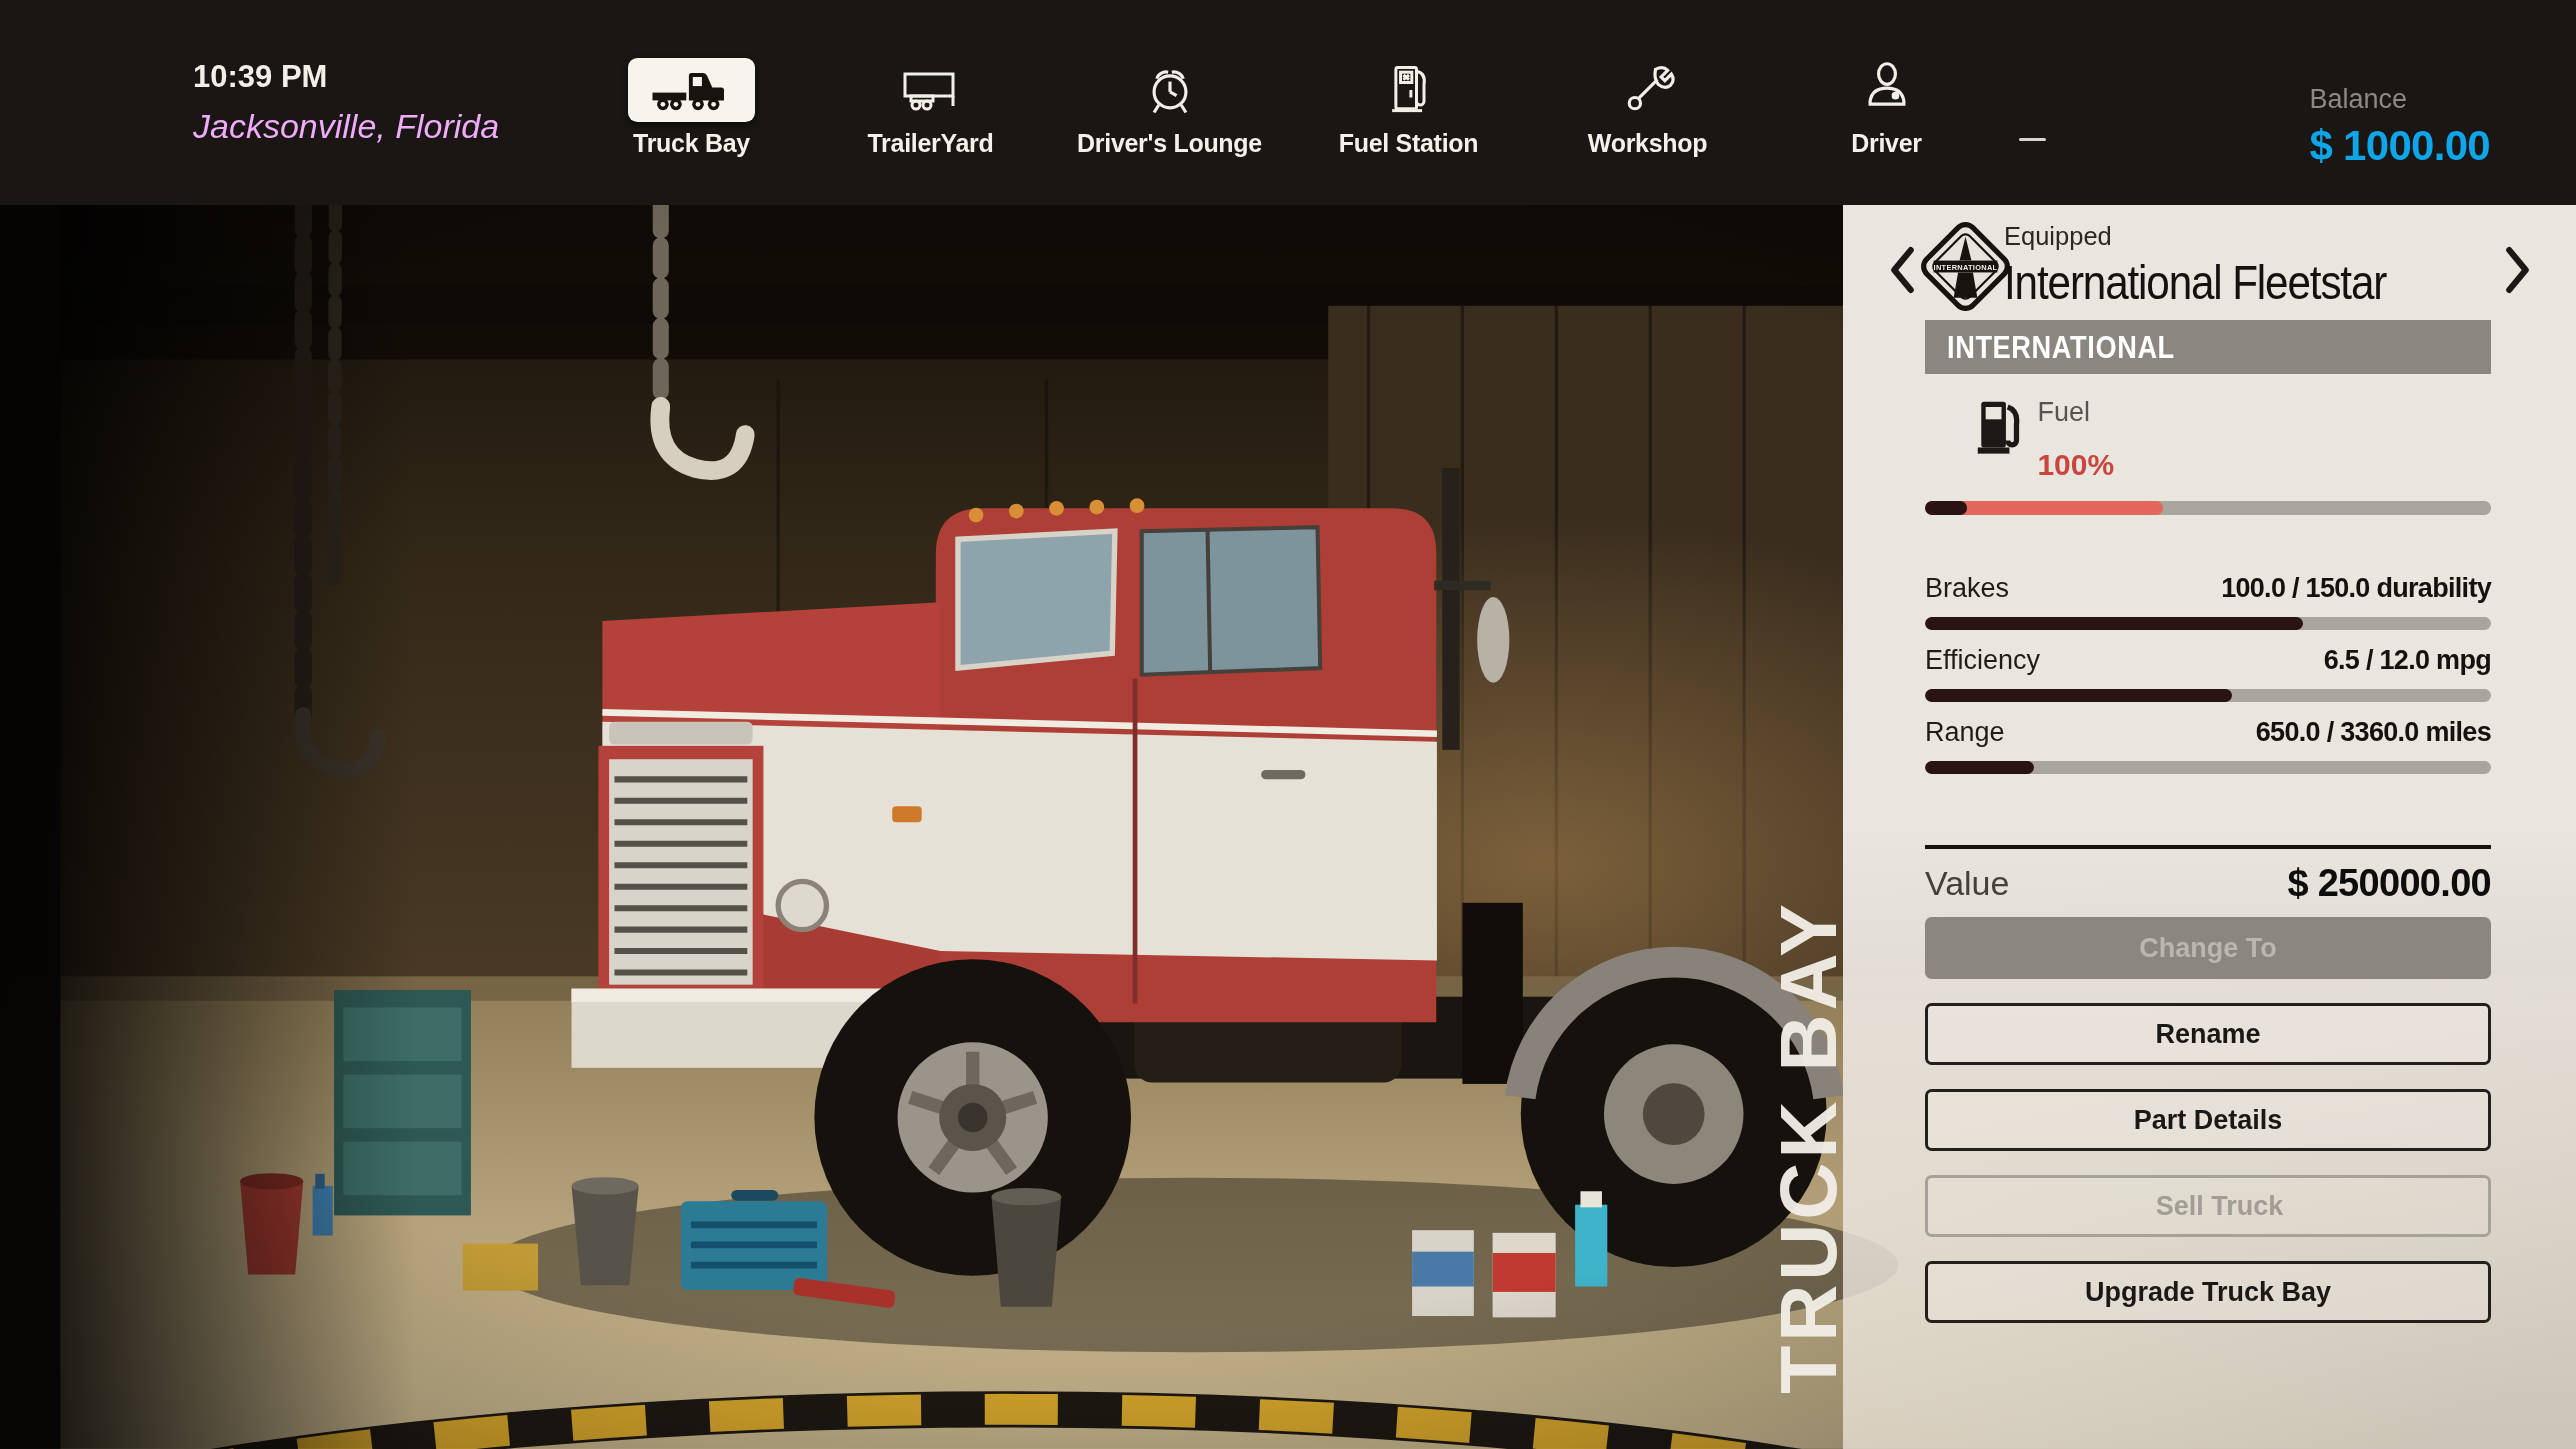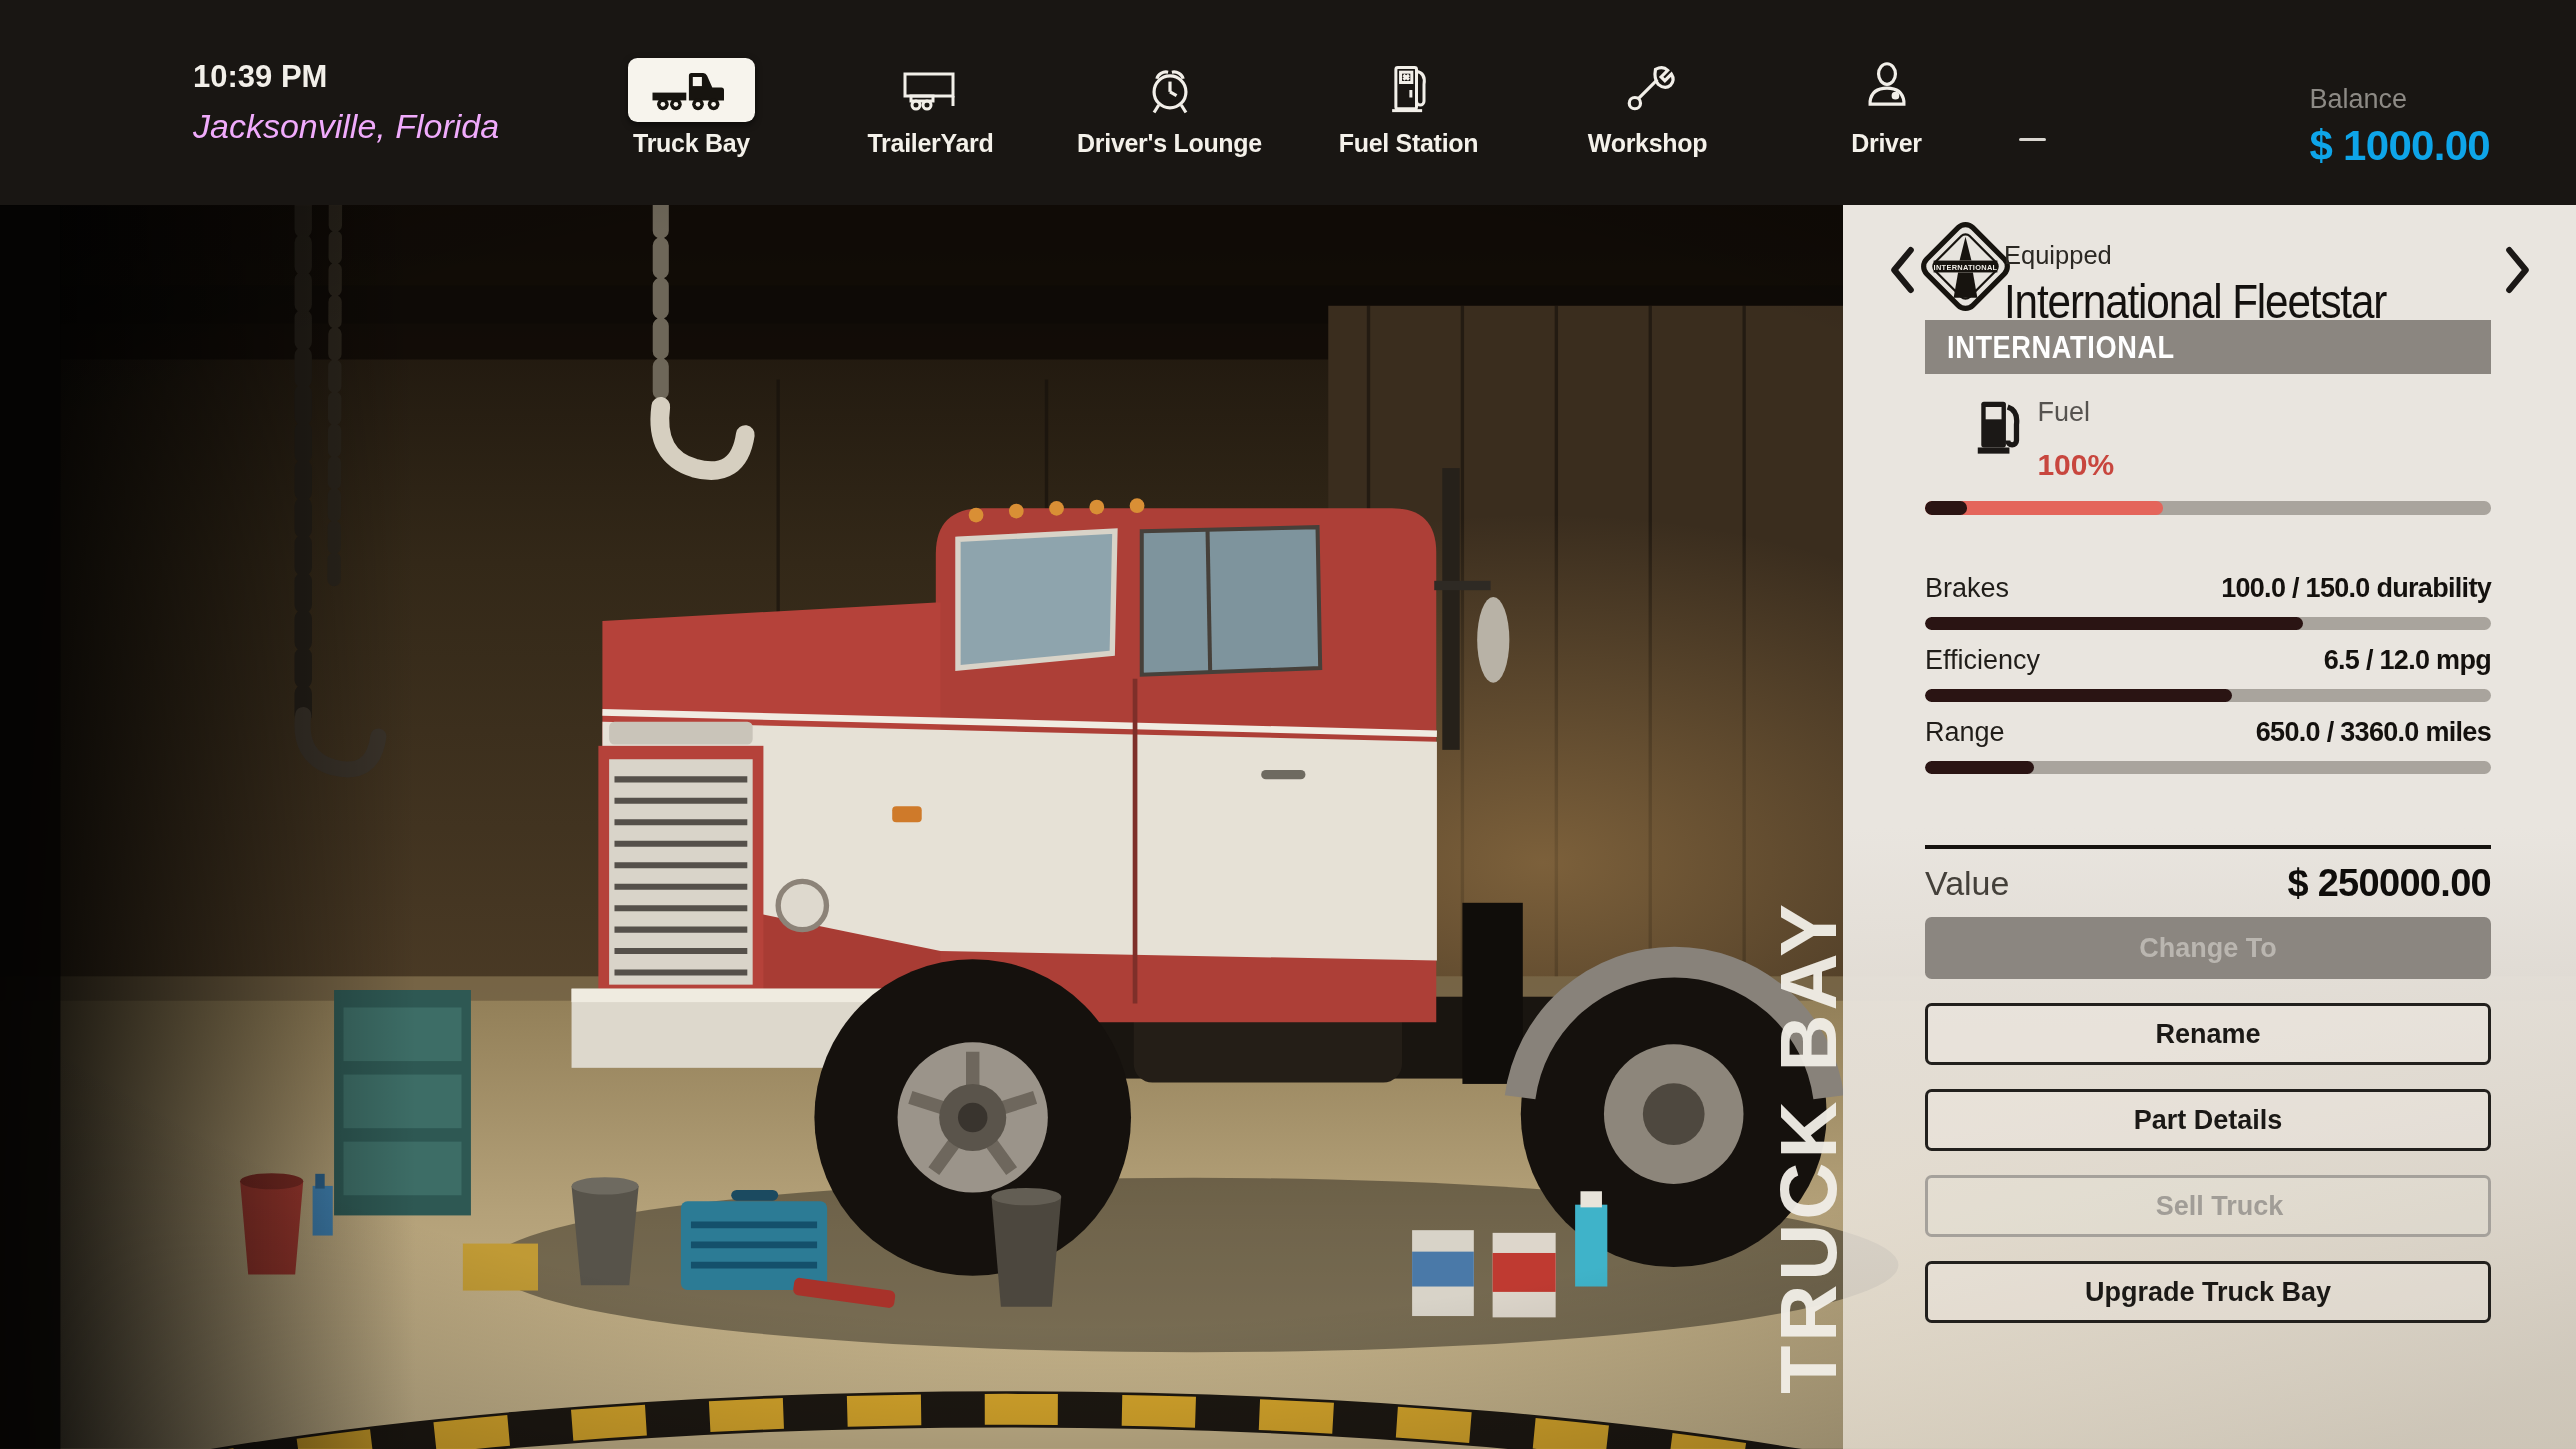--- a/index.html
+++ b/index.html
@@ -35,21 +35,21 @@
                font-size:79px; font-weight:700; letter-spacing:4px;
                color:rgba(240,237,230,.96); white-space:nowrap; }
 
   
   .panel { position:absolute; left:1843px; top:205px; width:733px; height:1244px; z-index:10;
            background:linear-gradient(180deg,#e9e5df 0%, #e9e5df 50%, rgba(234,229,222,.90) 72%, rgba(240,233,222,.72) 100%); }
   .panel-head { position:absolute; left:0; top:13.4px; width:733px; height:101px; }
   .chev { position:absolute; top:28px; width:31px; height:48px; color:#1b1816; cursor:pointer; }
   .chev.left { left:44px; } .chev.right { right:43px; }
   .truck-logo { position:absolute; left:78px; top:4px; width:89px; height:89px; }
-  .head-text { position:absolute; left:161px; top:4px; width:510px;margin-top:19px; }
+  .head-text { position:absolute; left:161px; top:4px; width:510px; }
   .equipped { font-size:25.5px; color:#2b2823; }
   .truck-name { font-size:48px; color:#14110f; margin-top:4px; letter-spacing:-1.3px;
                 transform:scaleX(.88); transform-origin:0 50%; white-space:nowrap; }
 
   .brand-bar { position:absolute; left:82px; top:115px; width:566px; height:54px;
                background:var(--brand-bar-bg,#8b8680); display:flex; align-items:center; }
   .brand-text { color:#fff; font-size:32px; font-weight:700; margin-left:21.5px; letter-spacing:0.7px;
                 transform:scaleX(.85); transform-origin:0 50%; }
 
   .fuel-row { position:absolute; left:133px; top:192px; display:flex; }

